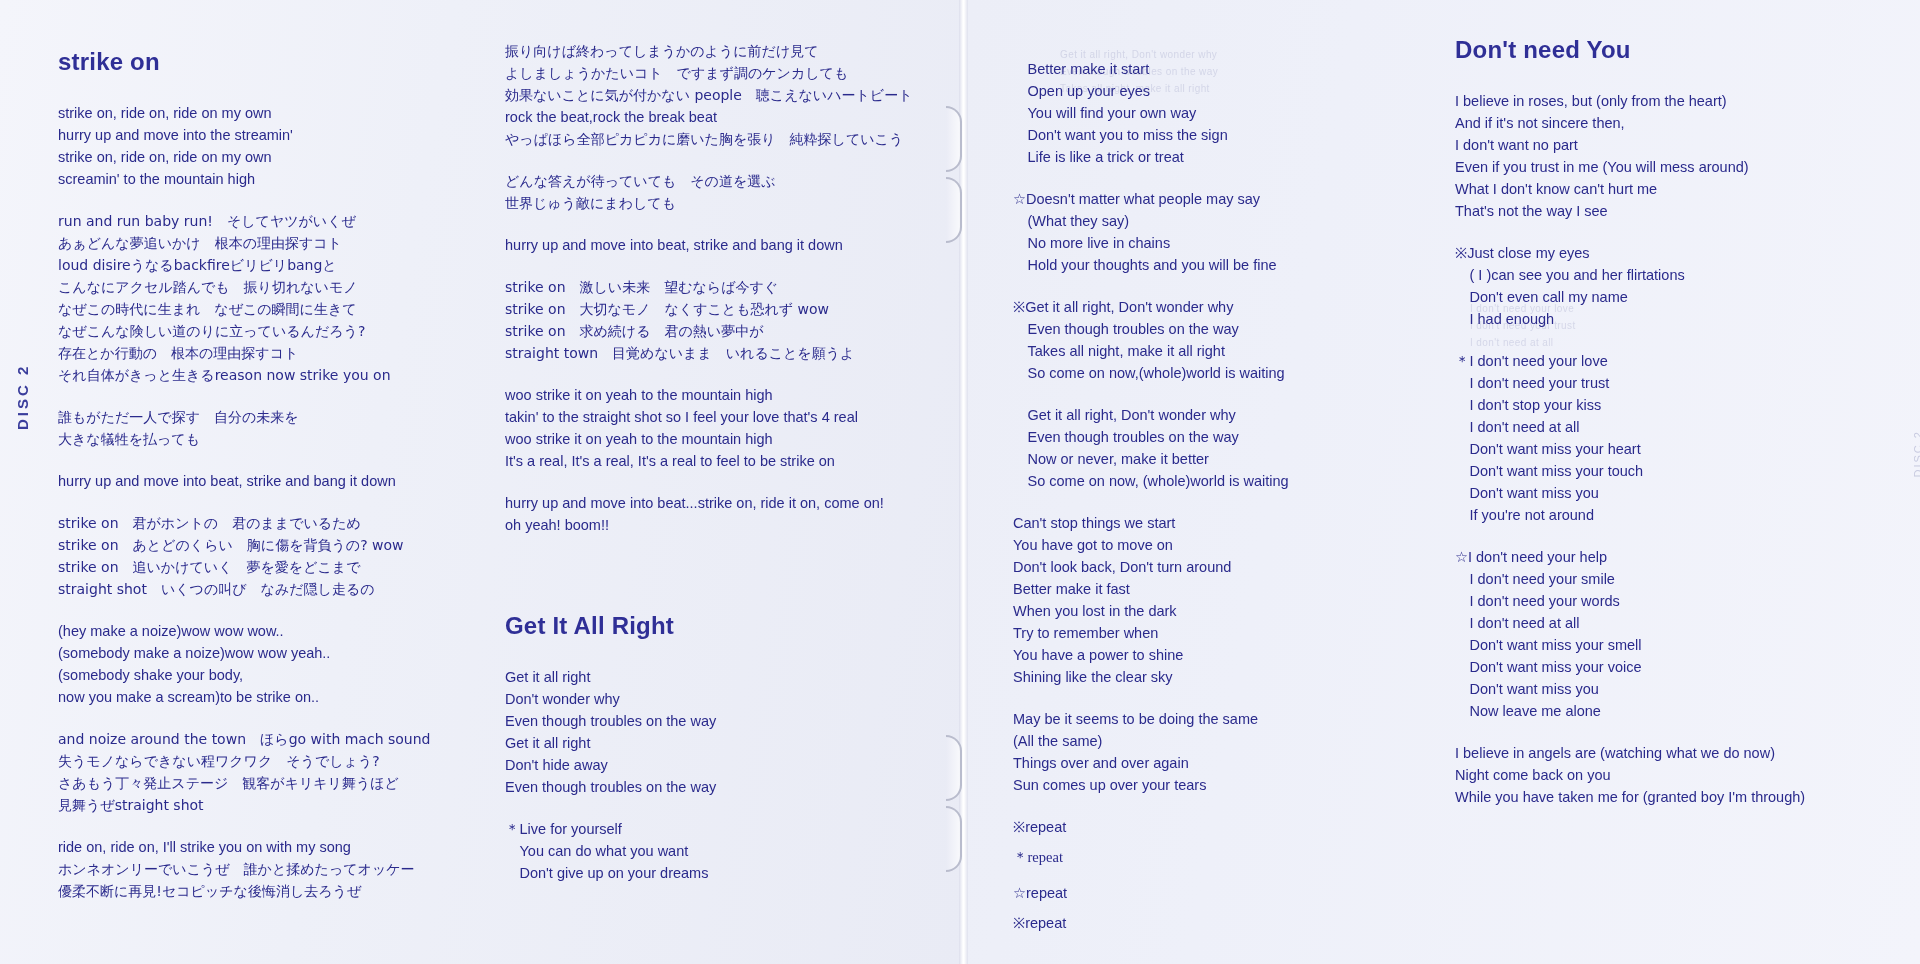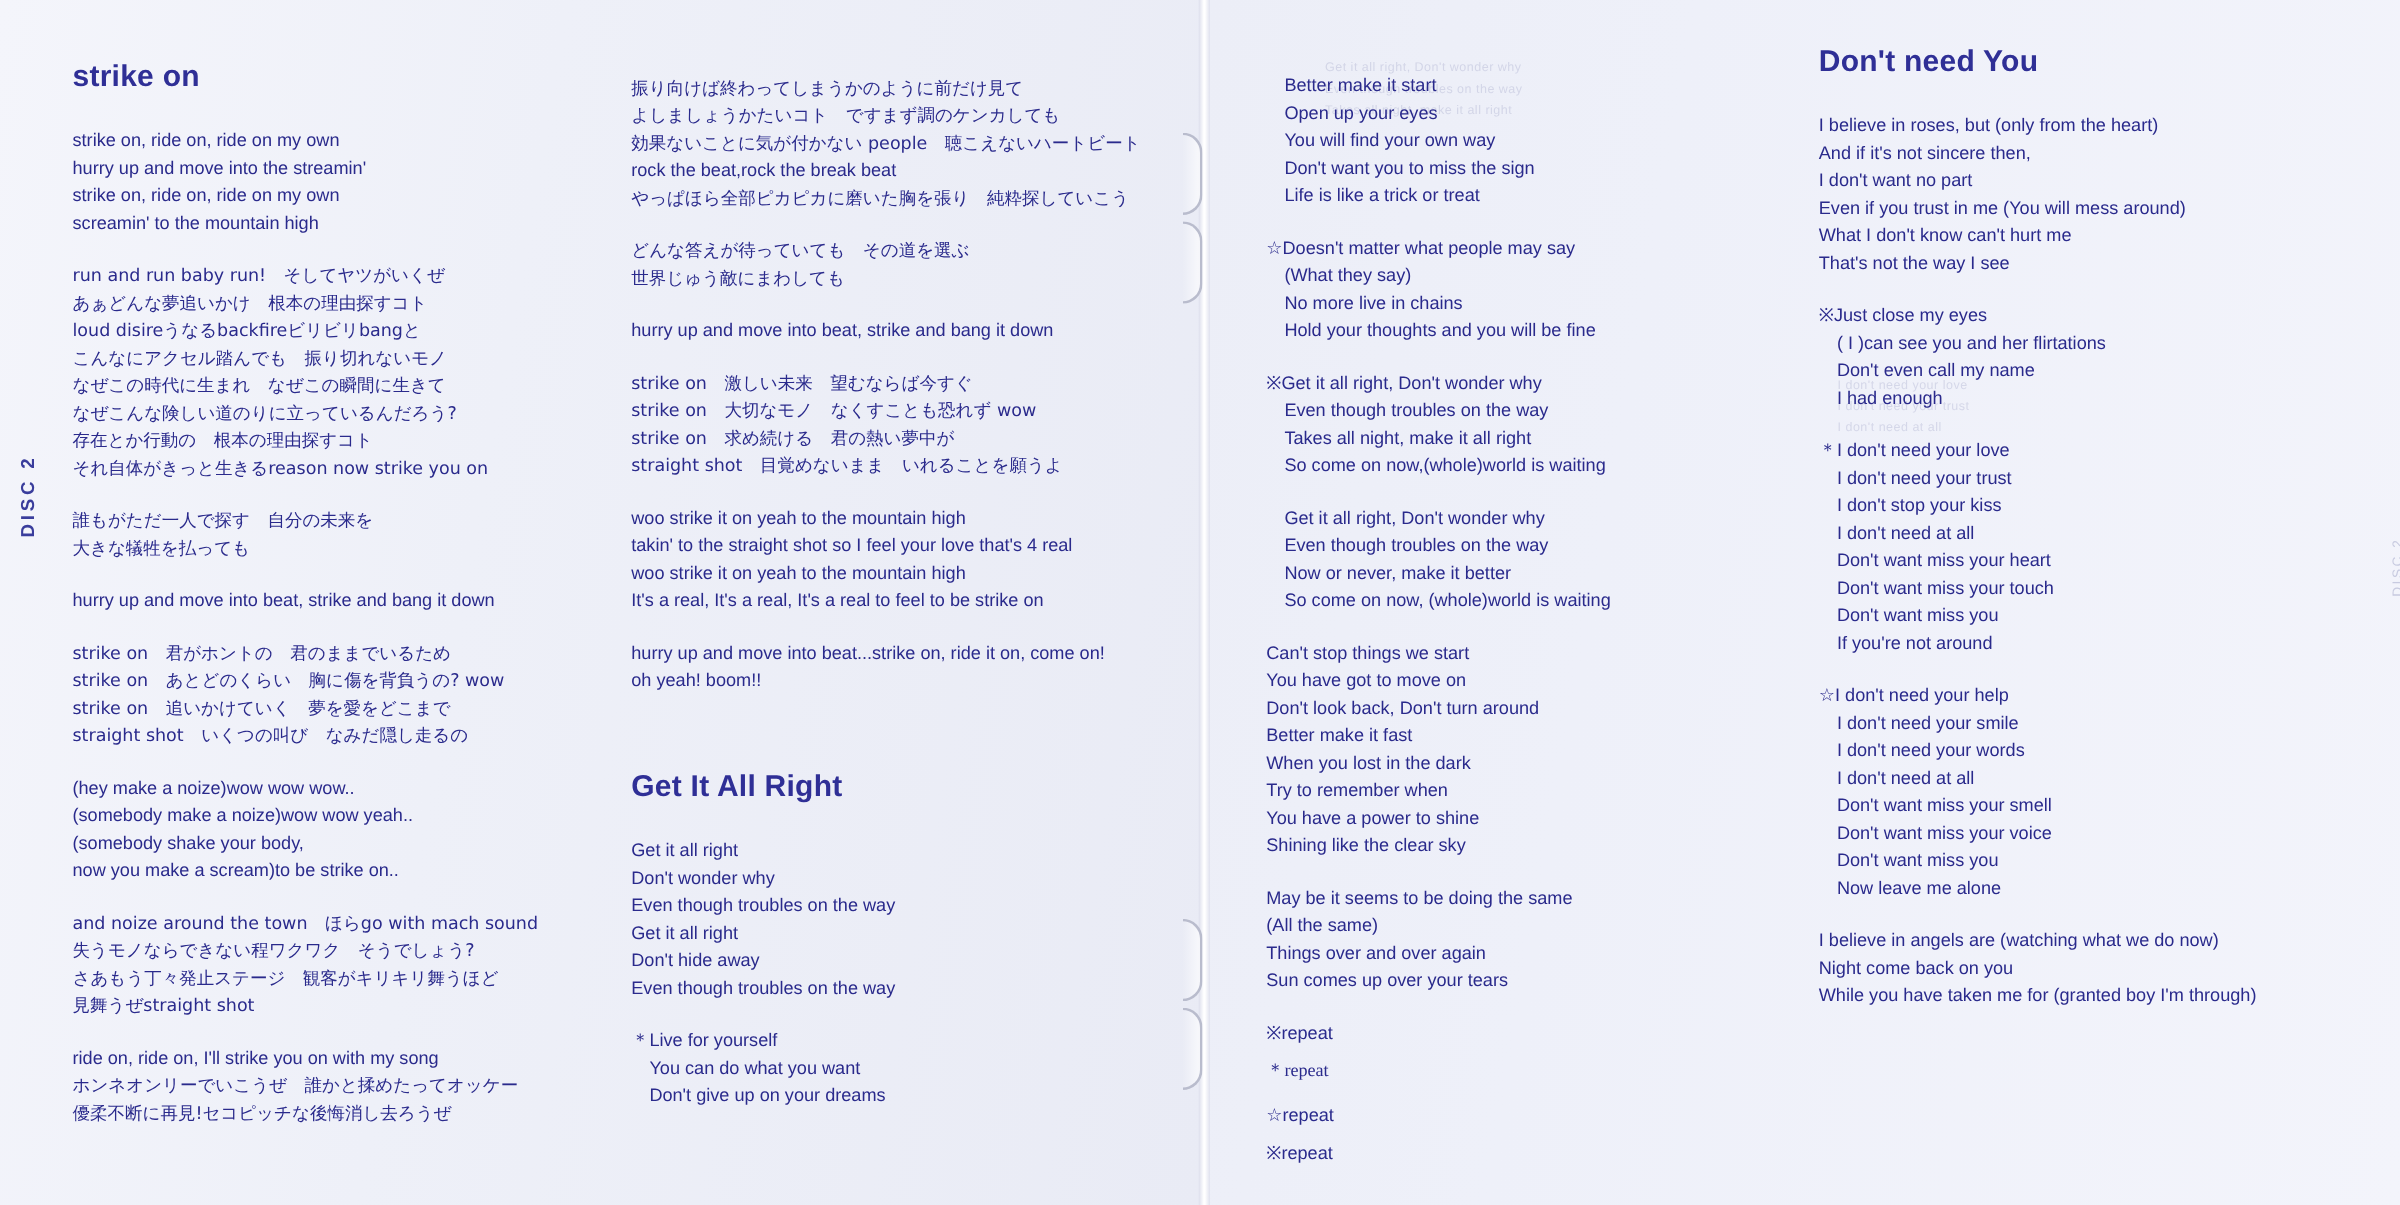--- a/index.html
+++ b/index.html
@@ -108,21 +108,21 @@
   .line {
     font-size: 14.5px;
     line-height: 22px;
     color: #2a2a8c;
     white-space: pre;
   }
   .jp { font-family: "DejaVu Sans", sans-serif; font-size: 14px; }
 
   
   #col1 { left: 58px; top: 48px;  width: 400px; }
-  #col2 { left: 505px; top: 56px; width: 420px; }
+  #col2 { left: 505px; top: 36px; width: 420px; }
   #col3 { left: 1013px; top: 48px; width: 420px; }
   #col4 { left: 1455px; top: 36px; width: 420px; }
 
   #col1 .song-title { margin-top: 0; }
   #col3 .stanza:first-child { margin-top: 10px; }
 </style>
 </head>
 <body>
 
 <div id="page">
@@ -208,29 +208,29 @@
         <div class="line jp">どんな答えが待っていても　その道を選ぶ</div>
         <div class="line jp">世界じゅう敵にまわしても</div>
       </div>
     <div class="stanza">
         <div class="line">hurry up and move into beat, strike and bang it down</div>
       </div>
     <div class="stanza">
         <div class="line jp">strike on　激しい未来　望むならば今すぐ</div>
         <div class="line jp">strike on　大切なモノ　なくすことも恐れず wow</div>
         <div class="line jp">strike on　求め続ける　君の熱い夢中が</div>
-        <div class="line jp">straight shot　目覚めないまま　いれることを願うよ</div>
+        <div class="line jp">straight town　目覚めないまま　いれることを願うよ</div>
       </div>
     <div class="stanza">
         <div class="line">woo strike it on yeah to the mountain high</div>
         <div class="line">takin' to the straight shot so I feel your love that's 4 real</div>
         <div class="line">woo strike it on yeah to the mountain high</div>
         <div class="line">It's a real, It's a real, It's a real to feel to be strike on</div>
       </div>
-    <div class="stanza" style="margin-bottom:60px;">
+    <div class="stanza" style="margin-bottom:76px;">
         <div class="line">hurry up and move into beat...strike on, ride it on, come on!</div>
         <div class="line">oh yeah! boom!!</div>
       </div>
     <h1 class="song-title">Get It All Right</h1>
     <div class="stanza">
         <div class="line">Get it all right</div>
         <div class="line">Don't wonder why</div>
         <div class="line">Even though troubles on the way</div>
         <div class="line">Get it all right</div>
         <div class="line">Don't hide away</div>

